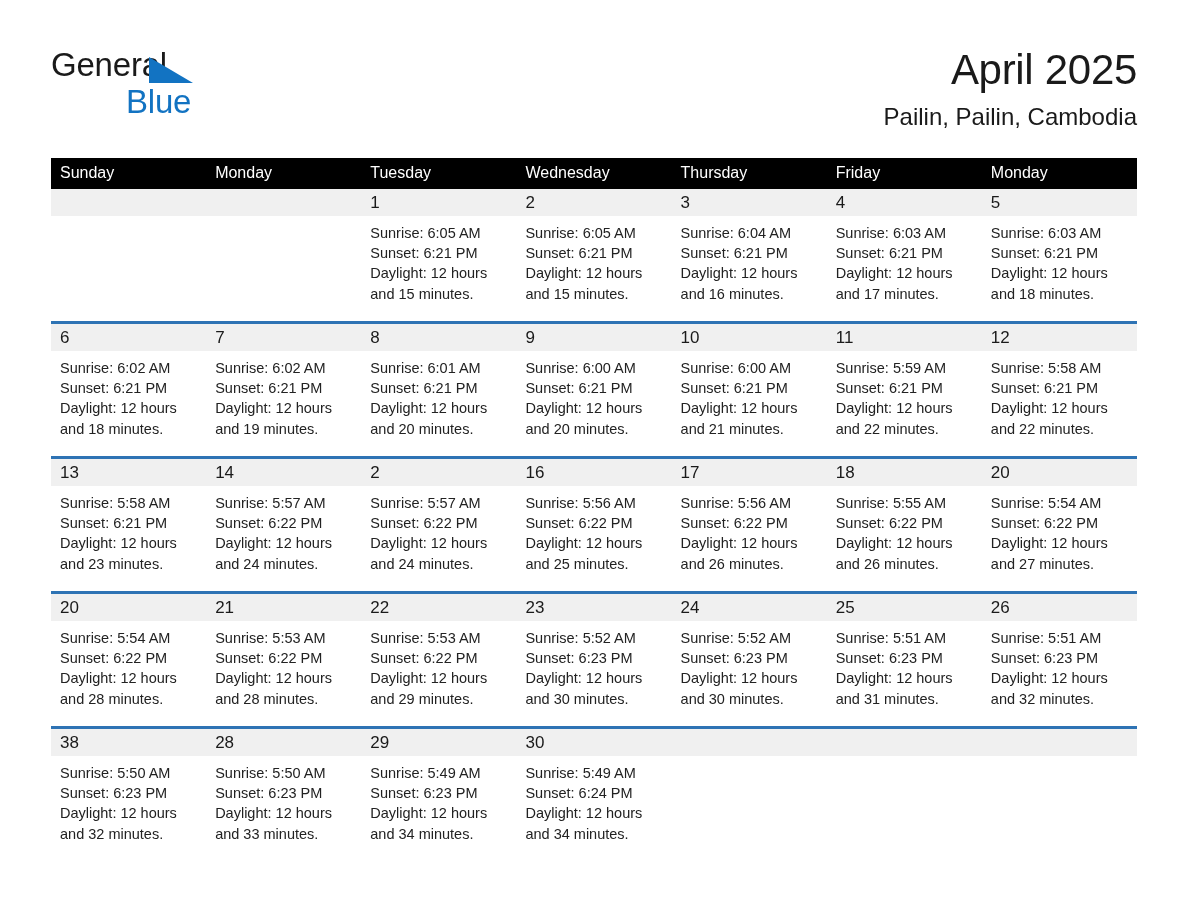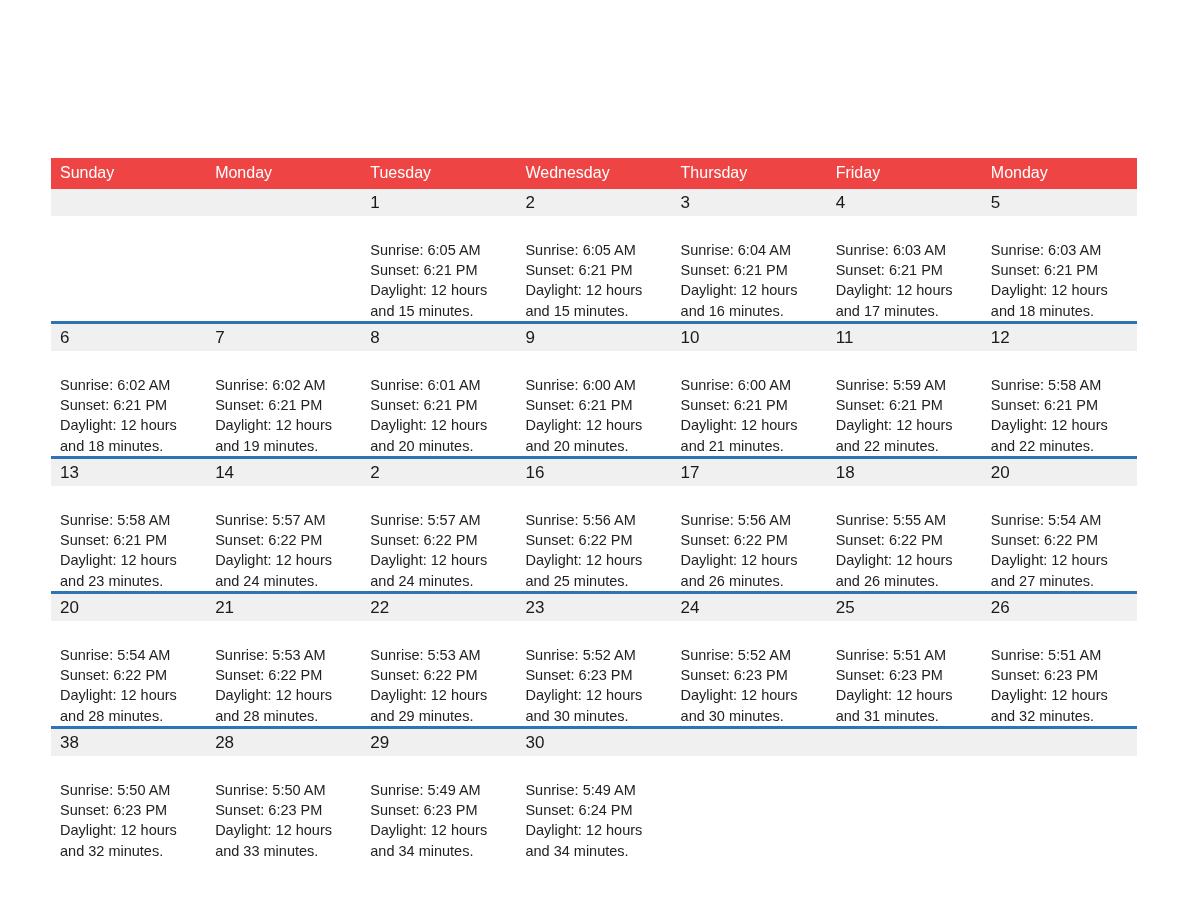--- a/index.html
+++ b/index.html
@@ -85,21 +85,21 @@
     position: absolute;
     left: 51px;
     top: 158px;
     width: 1086px;
     border-collapse: collapse;
     table-layout: fixed;
   }
   .calendar col { width: 155.14px; }
 
   thead th {
-    background: #ef4444;
+    background: #000000;
     color: #ffffff;
     font-size: 16px;
     font-weight: normal;
     text-align: left;
     padding: 6px 0 7px 9px;
     height: 31px;
     vertical-align: middle;
   }
 
   tbody tr.week > td {
@@ -118,32 +118,46 @@
     background: #f0f0f0;
     height: 27px;
     line-height: 27px;
     padding-left: 9px;
     font-size: 17px;
     color: #1a1a1a;
   }
   .daynum.empty { color: transparent; }
   .details {
     display: block;
-    padding: 24px 9px 0 9px;
+    padding: 7px 9px 0 9px;
     font-size: 14.5px;
     line-height: 20.2px;
     color: #222222;
     white-space: pre-line;
   }
 </style>
 </head>
 <body>
 
 <div class="page">
 
+  <div class="top">
+
+    <div class="logo">
+      <span class="logo-row1">General</span>
+      <span class="logo-tri"></span>
+      <span class="logo-row2">Blue</span>
+    </div>
+
+    <div class="title-block">
+      <div class="month-title">April 2025</div>
+      <div class="location-title">Pailin, Pailin, Cambodia</div>
+    </div>
+
+  </div>
 
   <table class="calendar">
     <colgroup>
       <col>
         <col>
         <col>
         <col>
         <col>
         <col>
         <col>

